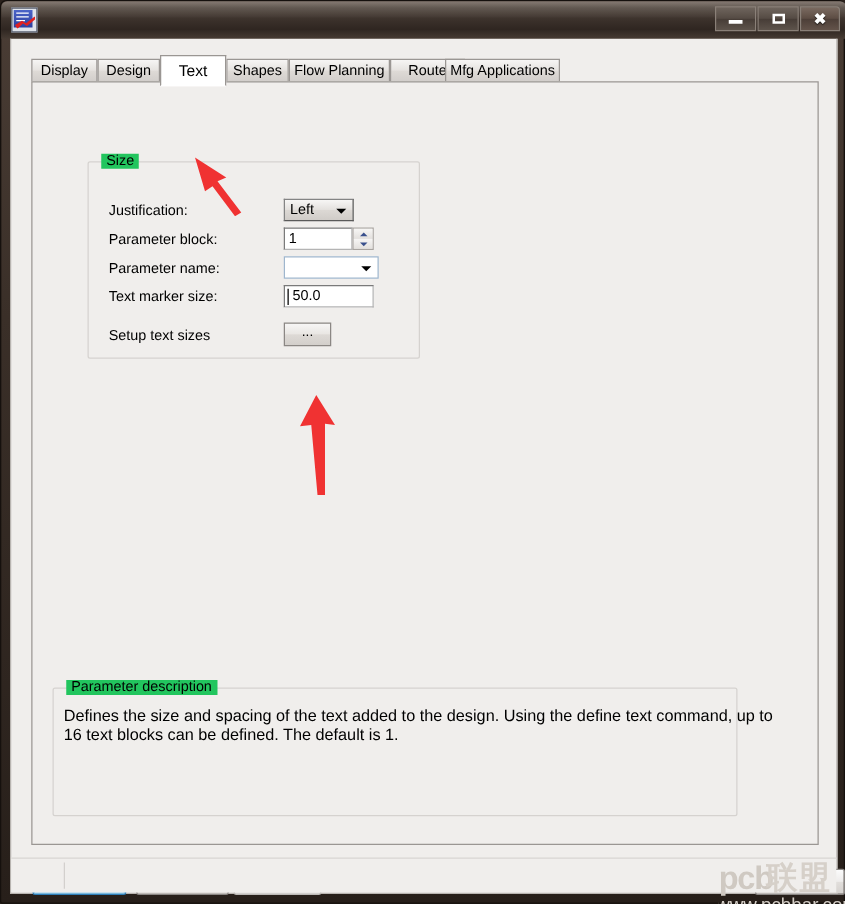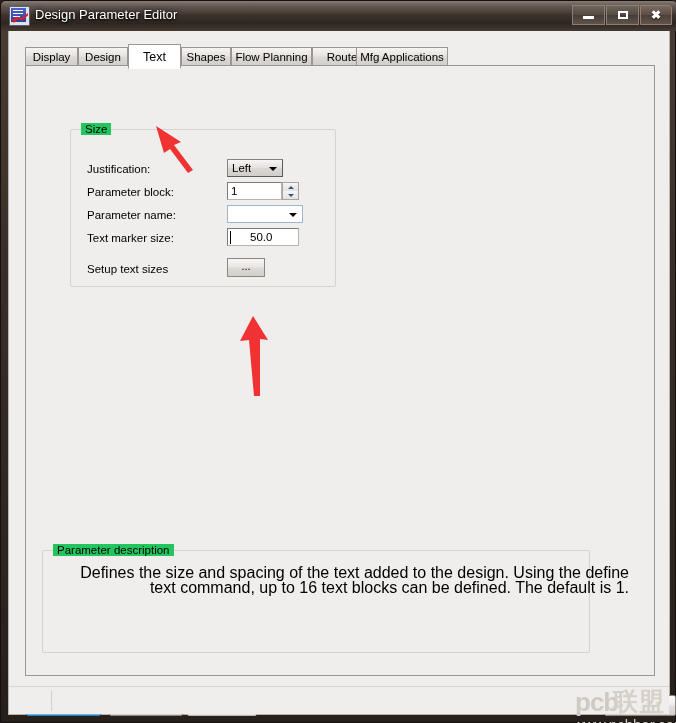--- a/index.html
+++ b/index.html
@@ -216,21 +216,21 @@
     background:linear-gradient(to bottom,#f7f6f5 0%,#e9e6e3 48%,#ddd9d5 52%,#d3cfcb 100%);
     border:1px solid #8b8784;
     display:flex;align-items:center;justify-content:center;
     font-size:11px;color:#000;cursor:default;
     padding-bottom:3px;
   }
 
   
   #desc-text{
     position:absolute;left:8px;top:14px;width:578px;
-    font-size:16px;line-height:15px;color:#000;text-align:right;
+    font-size:13px;line-height:15px;color:#000;
   }
 
   
   .pbtn{
     position:absolute;
     height:21px;
     box-sizing:border-box;
     display:flex;align-items:center;justify-content:center;
     font-size:11.5px;color:#000;cursor:default;
     background:linear-gradient(to bottom,#fbfbfb 0%,#eeeceb 48%,#e1dedb 52%,#d5d1ce 100%);
@@ -297,21 +297,20 @@
     <div class="shine"></div>
 
     <div id="app-icon">
       <div class="blue"></div>
       <div class="wl1"></div>
       <div class="wl2"></div>
       <div class="wl3"></div>
       <div class="red"></div>
     </div>
 
-    <div id="title-text">Design Parameter Editor</div>
 
     <div class="wbtn" id="btn-min">
       <div class="glyph">
           <span class="minbar"></span>
         </div>
     </div>
     <div class="wbtn" id="btn-max">
       <div class="glyph">
           <span class="maxbox"></span>
         </div>
@@ -373,21 +372,21 @@
 
         <div class="field-label" style="left:16px;top:79px;">Parameter name:</div>
         <div class="combo flat" style="left:156px;top:75px;width:76px;">
           <span class="ctext"></span>
           <span class="carrow"></span>
         </div>
 
         <div class="field-label" style="left:16px;top:102px;">Text marker size:</div>
         <div class="textbox" style="left:156px;top:98px;width:72px;">
           <span class="caret"></span>
-          <span class="tval" style="left:22px;">50.0</span>
+          <span class="tval" style="left:6px;">50.0</span>
         </div>
 
         <div class="field-label" style="left:16px;top:133px;">Setup text sizes</div>
         <div class="btn-ellipsis" style="left:156px;top:128px;">
           <span>...</span>
         </div>
       </div>
 
       <div class="groupbox" id="gb-desc">
         <div class="gb-title">Parameter description</div>

